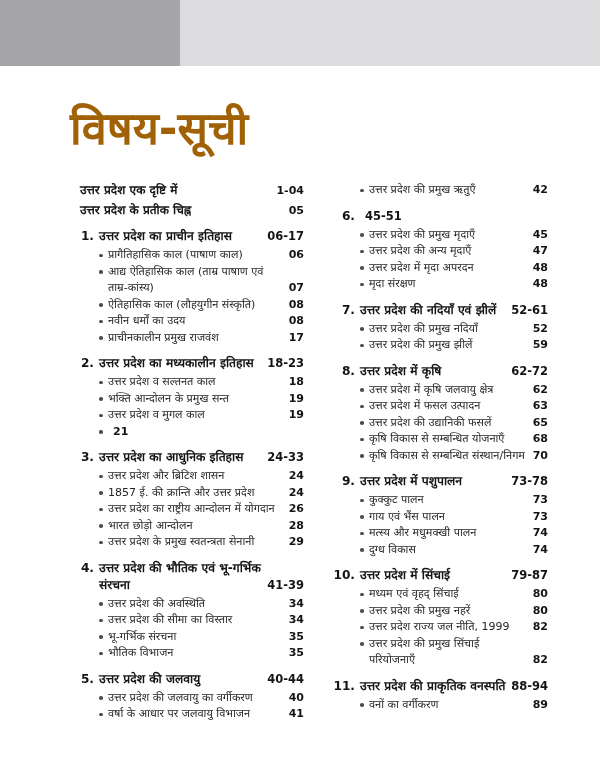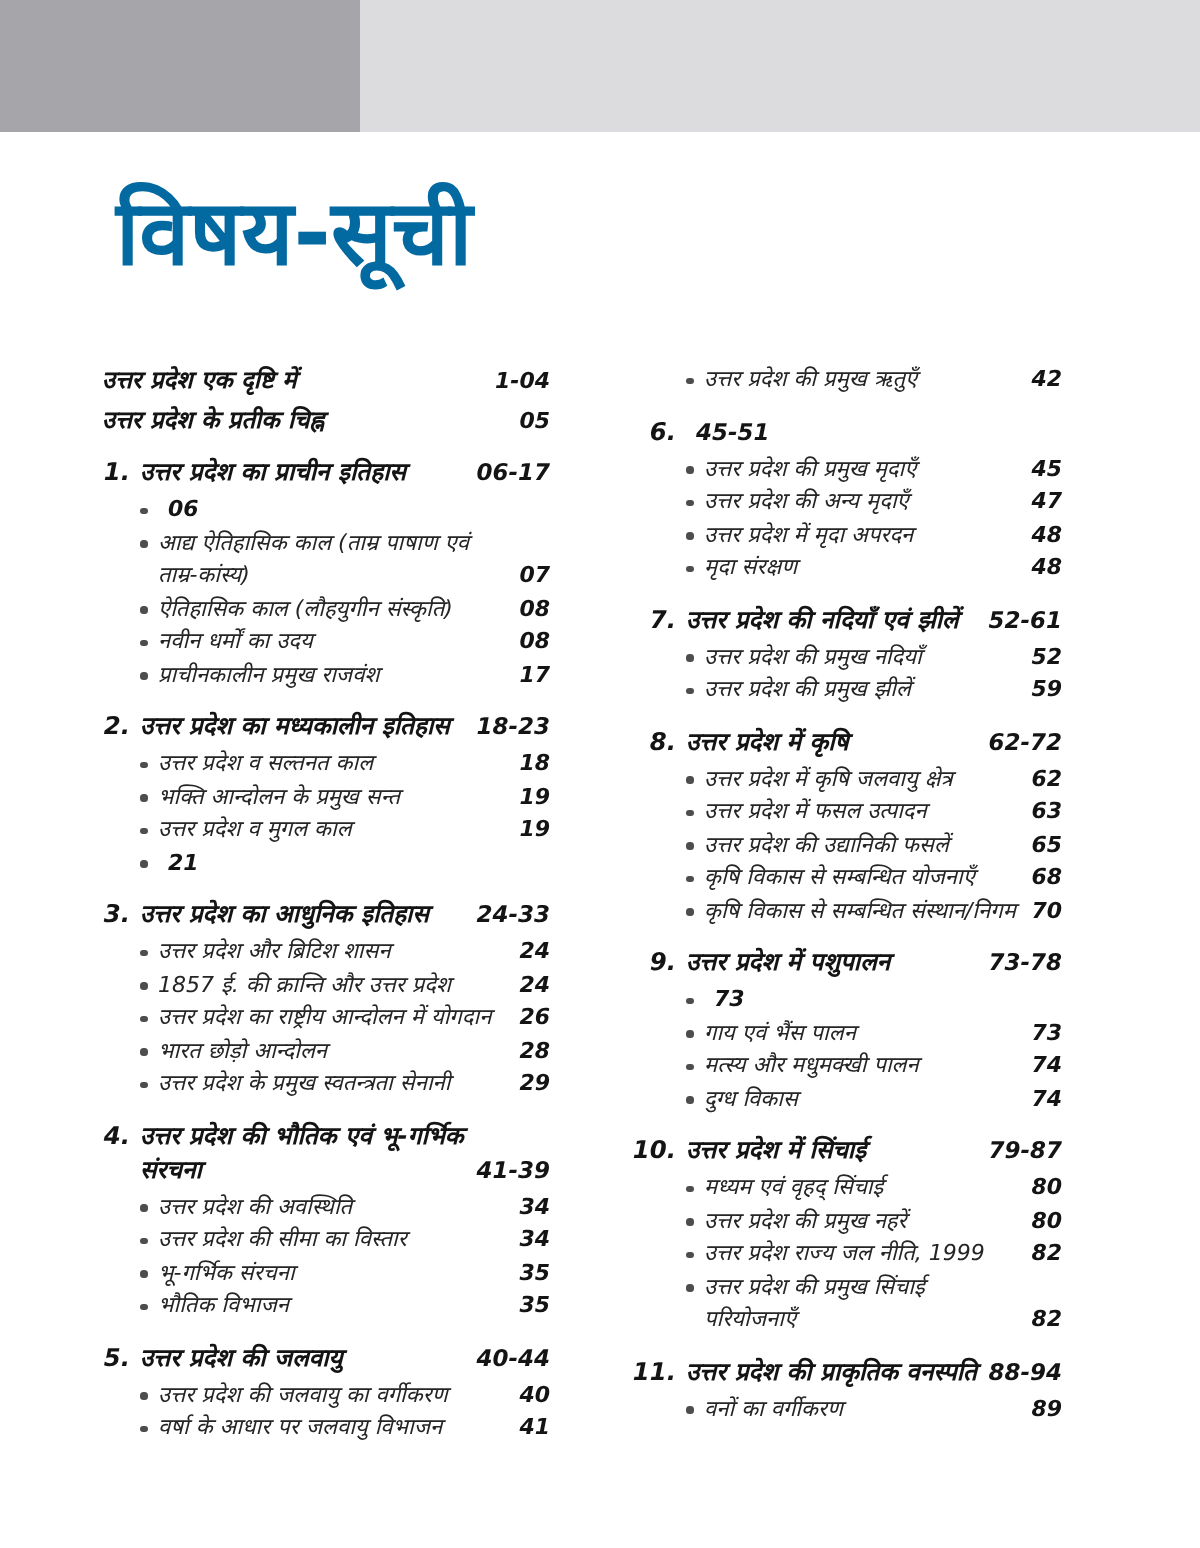--- a/index.html
+++ b/index.html
@@ -20,27 +20,27 @@
   }
   .header-band{
     position:absolute;top:0;left:0;width:600px;height:66px;
     background:var(--header_light);
   }
   .header-dark{
     width:180px;height:100%;
     background:var(--header_dark);
   }
   .title{
-    position:absolute;top:84px;left:58px;margin:0;
+    position:absolute;top:84px;left:58px;margin:12px;
     font-size:45px;line-height:66px;font-weight:600;
-    color:#0369a1;letter-spacing:0px;white-space:nowrap;
+    color:#a16207;letter-spacing:0px;white-space:nowrap;
   }
   .columns{
-    position:absolute;top:182px;left:38px;width:481px;
-    display:flex;gap:36px;font-style:italic;
+    position:absolute;top:182px;left:67px;width:481px;
+    display:flex;gap:24px;
   }
   .col{flex:none;display:block;}
   .col-left{width:237px;}
   .col-right{width:220px;}
   .row{
     display:flex;align-items:flex-start;
     line-height:16.5px;font-size:11px;color:var(--text_item);
   }
   .row .text{flex:1;min-width:0;}
   .row .pages{
@@ -85,20 +85,21 @@
         <span class="text">उत्तर प्रदेश के प्रतीक चिह्न</span>
         <span class="pages">05</span>
       </div>
       <div class="row section">
         <span class="num">1.</span>
         <span class="text">उत्तर प्रदेश का प्राचीन इतिहास</span>
         <span class="pages">06-17</span>
       </div>
       <div class="row item">
         <span class="bullet-icon"></span>
+        <span class="text">प्रागैतिहासिक काल (पाषाण काल)</span>
         <span class="pages">06</span>
       </div>
       <div class="row item">
         <span class="bullet-icon"></span>
         <span class="text">आद्य ऐतिहासिक काल (ताम्र पाषाण एवं ताम्र-कांस्य)</span>
         <span class="pages">07</span>
       </div>
       <div class="row item">
         <span class="bullet-icon"></span>
         <span class="text">ऐतिहासिक काल (लौहयुगीन संस्कृति)</span>
@@ -284,20 +285,21 @@
         <span class="text">कृषि विकास से सम्बन्धित संस्थान/निगम</span>
         <span class="pages">70</span>
       </div>
       <div class="row section">
         <span class="num">9.</span>
         <span class="text">उत्तर प्रदेश में पशुपालन</span>
         <span class="pages">73-78</span>
       </div>
       <div class="row item">
         <span class="bullet-icon"></span>
+        <span class="text">कुक्कुट पालन</span>
         <span class="pages">73</span>
       </div>
       <div class="row item">
         <span class="bullet-icon"></span>
         <span class="text">गाय एवं भैंस पालन</span>
         <span class="pages">73</span>
       </div>
       <div class="row item">
         <span class="bullet-icon"></span>
         <span class="text">मत्स्य और मधुमक्खी पालन</span>

